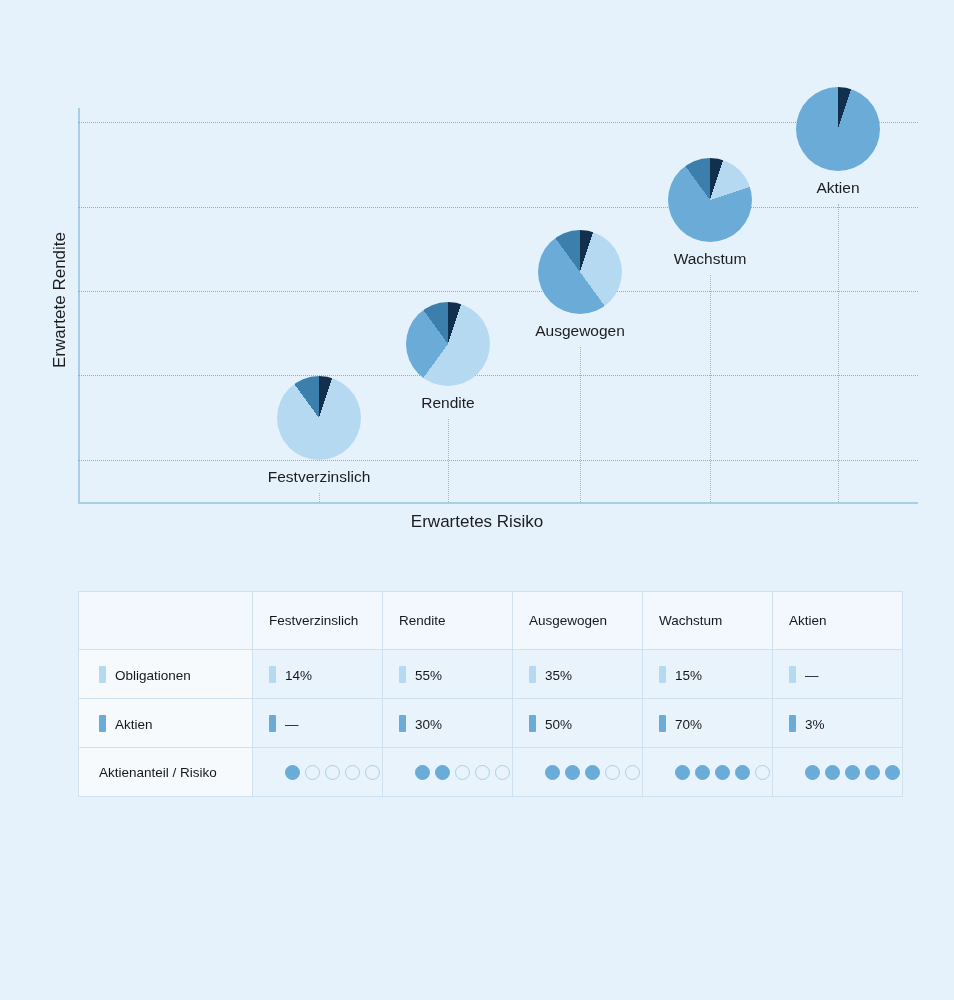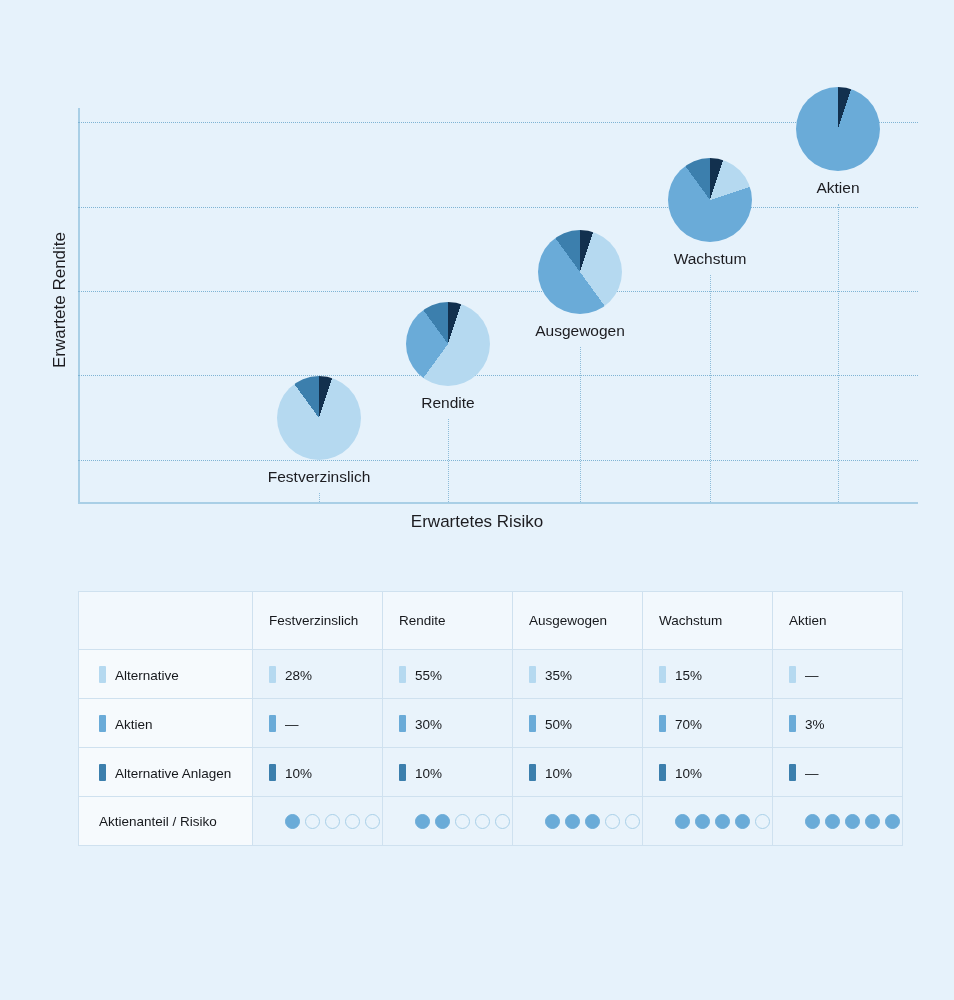--- a/index.html
+++ b/index.html
@@ -216,44 +216,36 @@
       <th class="th-blank"></th>
     <th class="th-col">Festverzinslich</th>
         <th class="th-col">Rendite</th>
         <th class="th-col">Ausgewogen</th>
         <th class="th-col">Wachstum</th>
         <th class="th-col">Aktien</th>
       </tr>
   </thead>
   <tbody id="table-body">
       <tr>
-        <td class="rowlabel"><span class="swatch" style="background: rgb(181, 217, 240);"></span><span>Alternative</span></td>
-        <td class="cell"><span class="swatch" style="background: rgb(181, 217, 240);"></span><span class="cellval">28%</span></td>
+        <td class="rowlabel"><span class="swatch" style="background: rgb(181, 217, 240);"></span><span>Obligationen</span></td>
+        <td class="cell"><span class="swatch" style="background: rgb(181, 217, 240);"></span><span class="cellval">14%</span></td>
         <td class="cell"><span class="swatch" style="background: rgb(181, 217, 240);"></span><span class="cellval">55%</span></td>
         <td class="cell"><span class="swatch" style="background: rgb(181, 217, 240);"></span><span class="cellval">35%</span></td>
         <td class="cell"><span class="swatch" style="background: rgb(181, 217, 240);"></span><span class="cellval">15%</span></td>
         <td class="cell"><span class="swatch" style="background: rgb(181, 217, 240);"></span><span class="cellval">—</span></td>
       </tr>
       <tr>
         <td class="rowlabel"><span class="swatch" style="background: rgb(106, 171, 216);"></span><span>Aktien</span></td>
         <td class="cell"><span class="swatch" style="background: rgb(106, 171, 216);"></span><span class="cellval">—</span></td>
         <td class="cell"><span class="swatch" style="background: rgb(106, 171, 216);"></span><span class="cellval">30%</span></td>
         <td class="cell"><span class="swatch" style="background: rgb(106, 171, 216);"></span><span class="cellval">50%</span></td>
         <td class="cell"><span class="swatch" style="background: rgb(106, 171, 216);"></span><span class="cellval">70%</span></td>
         <td class="cell"><span class="swatch" style="background: rgb(106, 171, 216);"></span><span class="cellval">3%</span></td>
       </tr>
       <tr>
-        <td class="rowlabel"><span class="swatch" style="background: rgb(60, 127, 173);"></span><span>Alternative Anlagen</span></td>
-        <td class="cell"><span class="swatch" style="background: rgb(60, 127, 173);"></span><span class="cellval">10%</span></td>
-        <td class="cell"><span class="swatch" style="background: rgb(60, 127, 173);"></span><span class="cellval">10%</span></td>
-        <td class="cell"><span class="swatch" style="background: rgb(60, 127, 173);"></span><span class="cellval">10%</span></td>
-        <td class="cell"><span class="swatch" style="background: rgb(60, 127, 173);"></span><span class="cellval">10%</span></td>
-        <td class="cell"><span class="swatch" style="background: rgb(60, 127, 173);"></span><span class="cellval">—</span></td>
-      </tr>
-      <tr>
         <td class="rowlabel nolabelswatch"><span>Aktienanteil / Risiko</span></td>
         <td class="cell" style="padding: 0px;">
           <div class="dots">
             <span class="dot on"></span>
             <span class="dot off"></span>
             <span class="dot off"></span>
             <span class="dot off"></span>
             <span class="dot off"></span>
           </div>
         </td>

